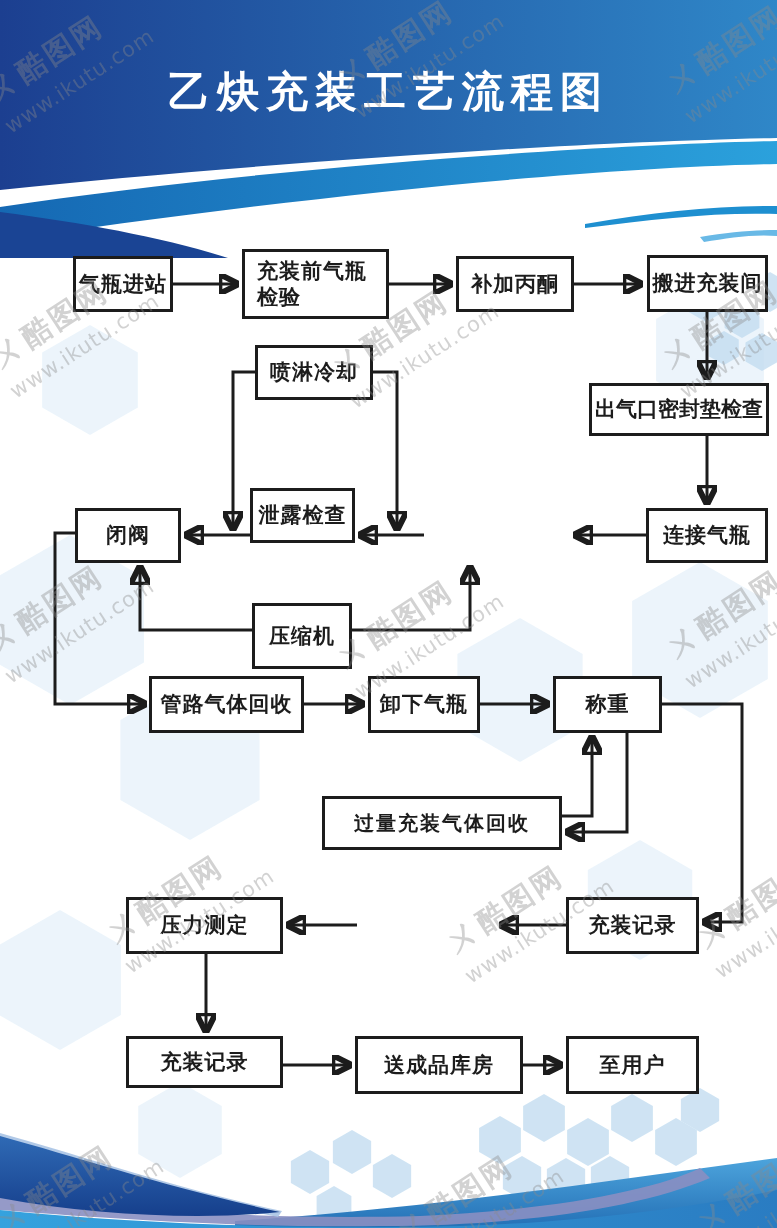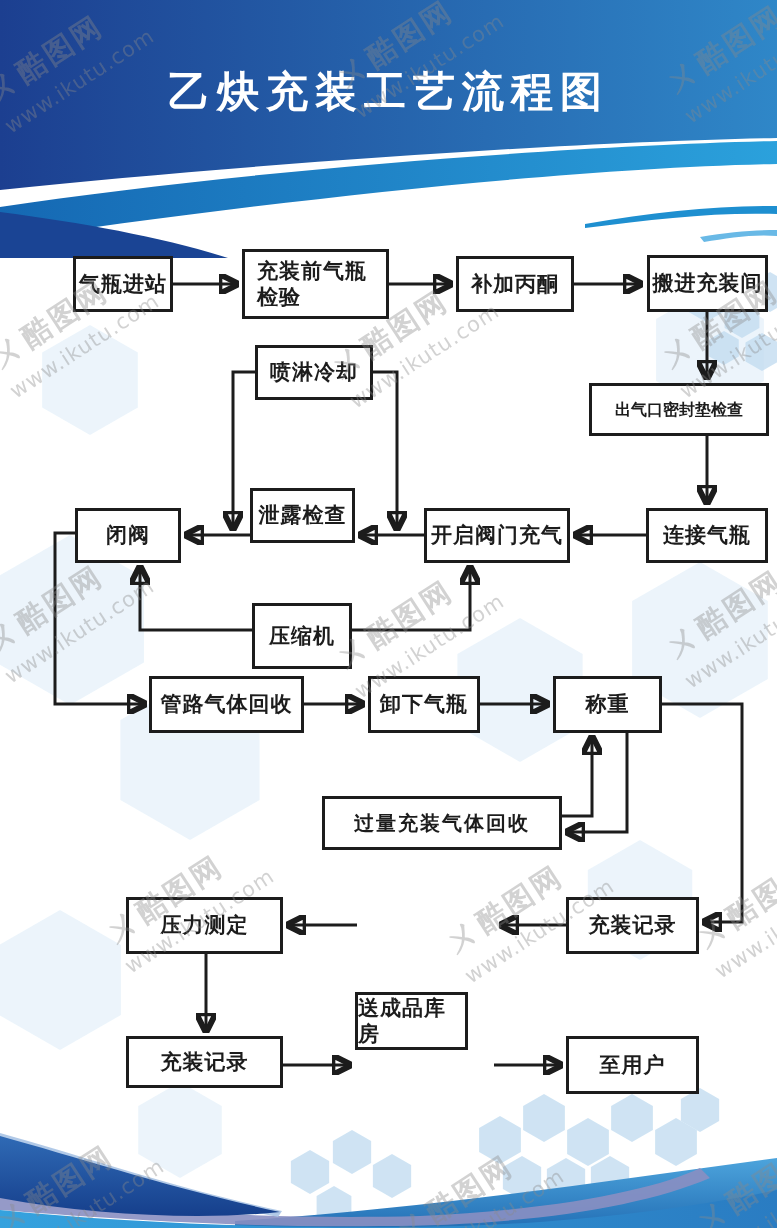--- a/index.html
+++ b/index.html
@@ -149,34 +149,33 @@
     <path d="M283,1065 H349" marker-end="url(#ah)"></path>
     <path d="M494,1065 H560" marker-end="url(#ah)"></path>
   </svg>
 
   <div class="node" style="left:73px;top:256px;width:100px;height:56px"><span>气瓶进站</span></div>
   <div class="node wrap-left" style="left:242px;top:249px;width:147px;height:70px"><span>充装前气瓶
 检验</span></div>
   <div class="node" style="left:456px;top:256px;width:118px;height:56px"><span>补加丙酮</span></div>
   <div class="node" style="left:647px;top:255px;width:121px;height:57px"><span>搬进充装间</span></div>
   <div class="node" style="left:255px;top:345px;width:118px;height:55px"><span>喷淋冷却</span></div>
-  <div class="node" style="left:589px;top:383px;width:180px;height:53px;font-size:16px;letter-spacing:0"><span>出气口密封垫检查</span></div>
+  <div class="node" style="left:589px;top:383px;width:180px;height:53px;font-size:21px;letter-spacing:0"><span>出气口密封垫检查</span></div>
   <div class="node" style="left:646px;top:508px;width:122px;height:55px"><span>连接气瓶</span></div>
-  <div class="node" style="left:424px;top:508px;width:146px;height:55px"><span>开启阀门充气</span></div>
   <div class="node" style="left:250px;top:488px;width:105px;height:55px"><span>泄露检查</span></div>
   <div class="node" style="left:75px;top:508px;width:106px;height:55px"><span>闭阀</span></div>
   <div class="node" style="left:252px;top:603px;width:100px;height:66px"><span>压缩机</span></div>
   <div class="node" style="left:149px;top:676px;width:155px;height:57px"><span>管路气体回收</span></div>
   <div class="node" style="left:553px;top:676px;width:109px;height:57px"><span>称重</span></div>
   <div class="node" style="left:368px;top:676px;width:112px;height:57px"><span>卸下气瓶</span></div>
   <div class="node lg" style="left:322px;top:796px;width:240px;height:54px"><span>过量充装气体回收</span></div>
   <div class="node" style="left:566px;top:897px;width:133px;height:57px"><span>充装记录</span></div>
   <div class="node" style="left:126px;top:897px;width:157px;height:57px"><span>压力测定</span></div>
   <div class="node" style="left:126px;top:1036px;width:157px;height:52px"><span>充装记录</span></div>
-  <div class="node" style="left:355px;top:992px;width:113px;height:58px"><span>送成品库房</span></div>
+  <div class="node" style="left:355px;top:1036px;width:168px;height:58px"><span>送成品库房</span></div>
   <div class="node" style="left:566px;top:1036px;width:133px;height:58px"><span>至用户</span></div>
 
   <div class="wm" style="left:-20px;top:25px">
       <div class="wm-row">
         <span class="wm-mark">ㄨ</span>
         <span class="wm-brand">酷图网</span>
       </div>
       <div class="wm-url">www.ikutu.com</div>
     </div>
   <div class="wm" style="left:330px;top:10px">

